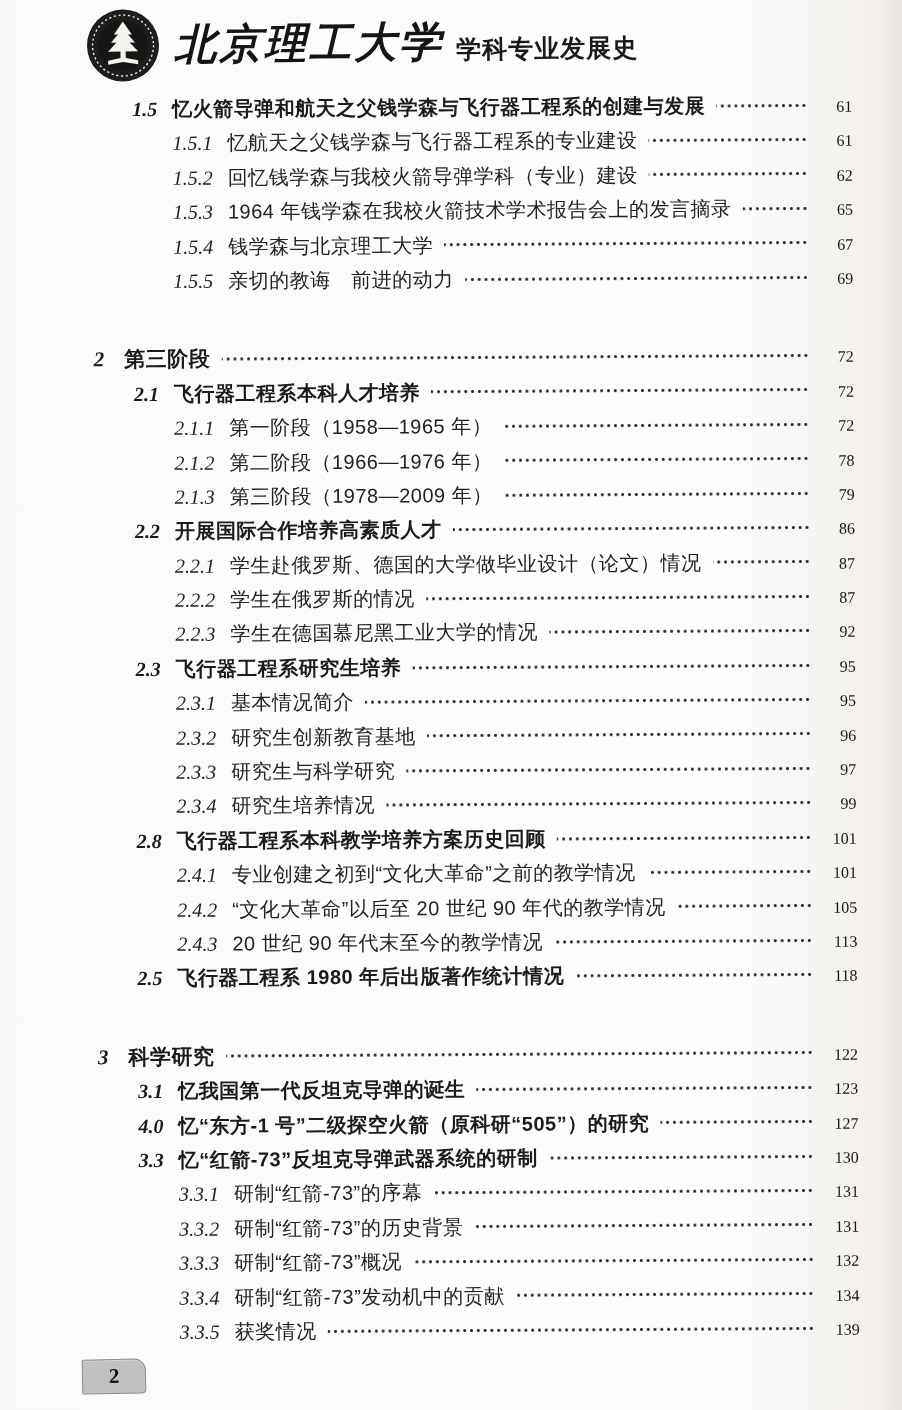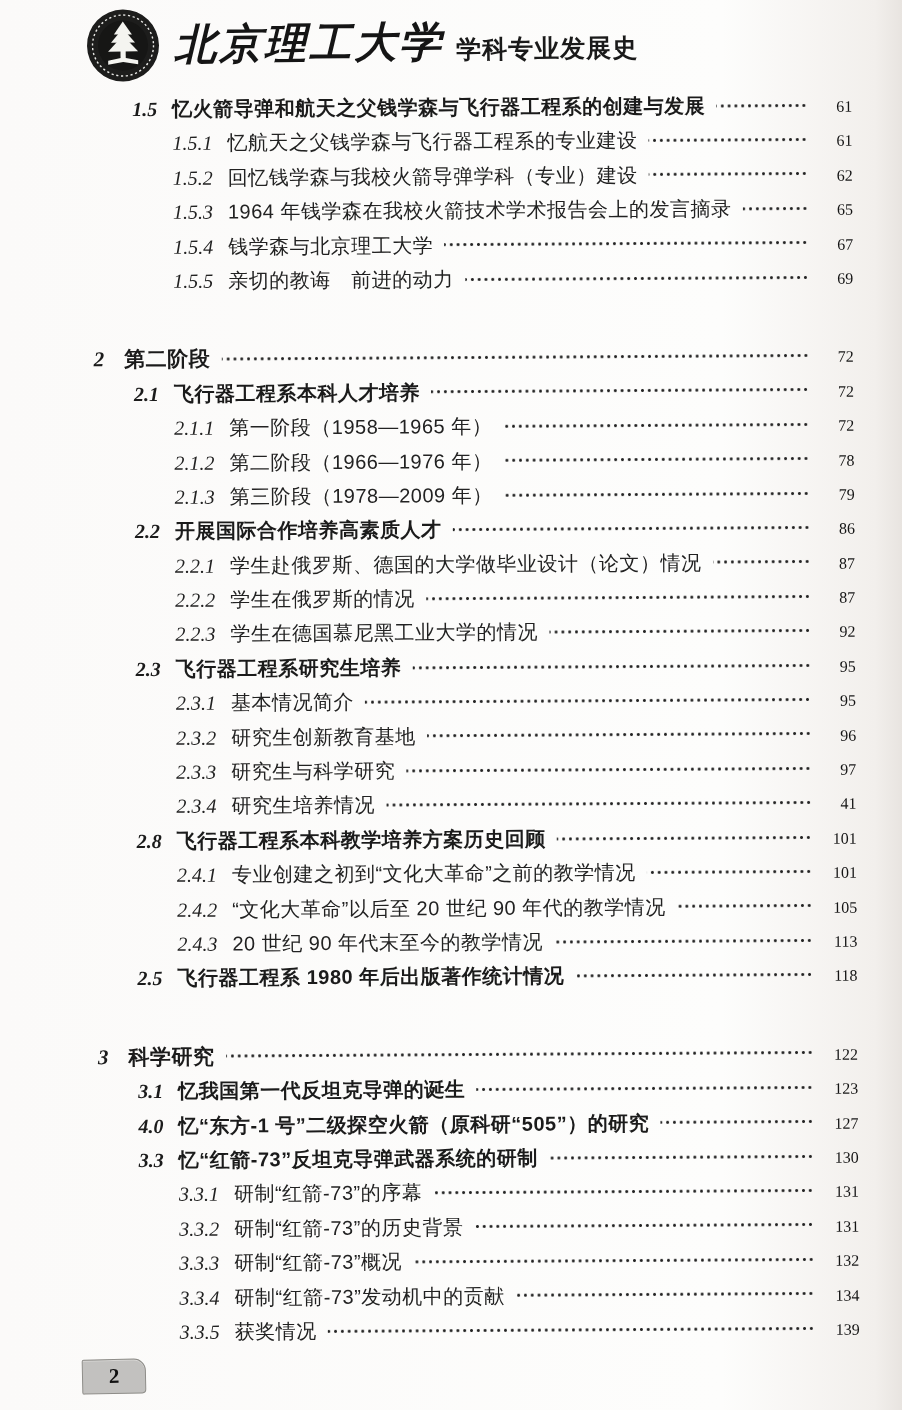--- a/index.html
+++ b/index.html
@@ -170,21 +170,21 @@
       <span class="pg">67</span>
     </div>
       <div class="toc-row lvl3">
       <span class="num">1.5.5</span>
       <span class="title">亲切的教诲　前进的动力</span>
       <span class="leader"></span>
       <span class="pg">69</span>
     </div>
       <div class="toc-row lvl1 gap">
       <span class="num">2</span>
-      <span class="title">第二阶段</span>
+      <span class="title">第三阶段</span>
       <span class="leader"></span>
       <span class="pg">72</span>
     </div>
       <div class="toc-row lvl2">
       <span class="num">2.1</span>
       <span class="title">飞行器工程系本科人才培养</span>
       <span class="leader"></span>
       <span class="pg">72</span>
     </div>
       <div class="toc-row lvl3">
@@ -250,21 +250,21 @@
       <div class="toc-row lvl3">
       <span class="num">2.3.3</span>
       <span class="title">研究生与科学研究</span>
       <span class="leader"></span>
       <span class="pg">97</span>
     </div>
       <div class="toc-row lvl3">
       <span class="num">2.3.4</span>
       <span class="title">研究生培养情况</span>
       <span class="leader"></span>
-      <span class="pg">41</span>
+      <span class="pg">99</span>
     </div>
       <div class="toc-row lvl2">
       <span class="num">2.8</span>
       <span class="title">飞行器工程系本科教学培养方案历史回顾</span>
       <span class="leader"></span>
       <span class="pg">101</span>
     </div>
       <div class="toc-row lvl3">
       <span class="num">2.4.1</span>
       <span class="title">专业创建之初到“文化大革命”之前的教学情况</span>

